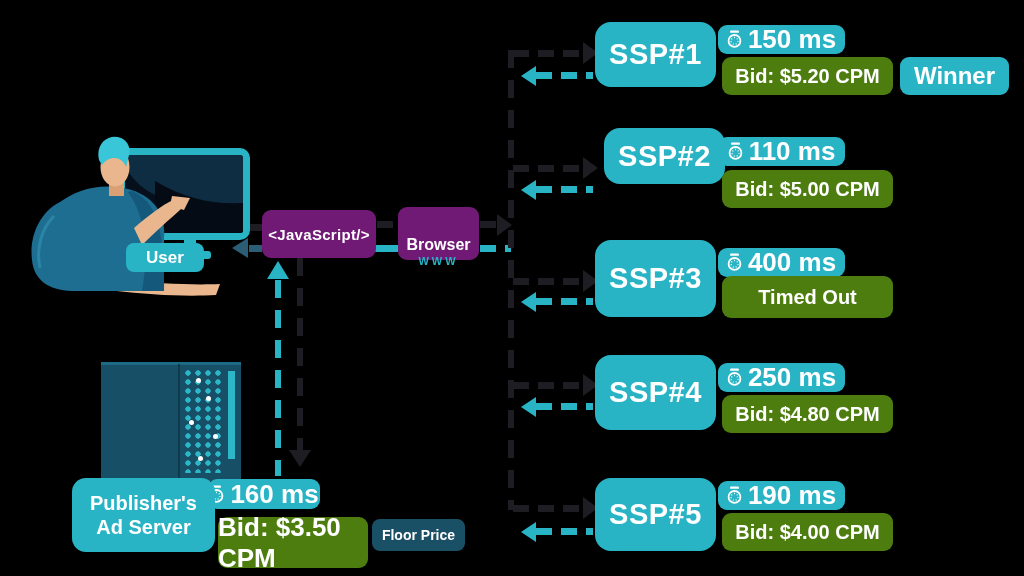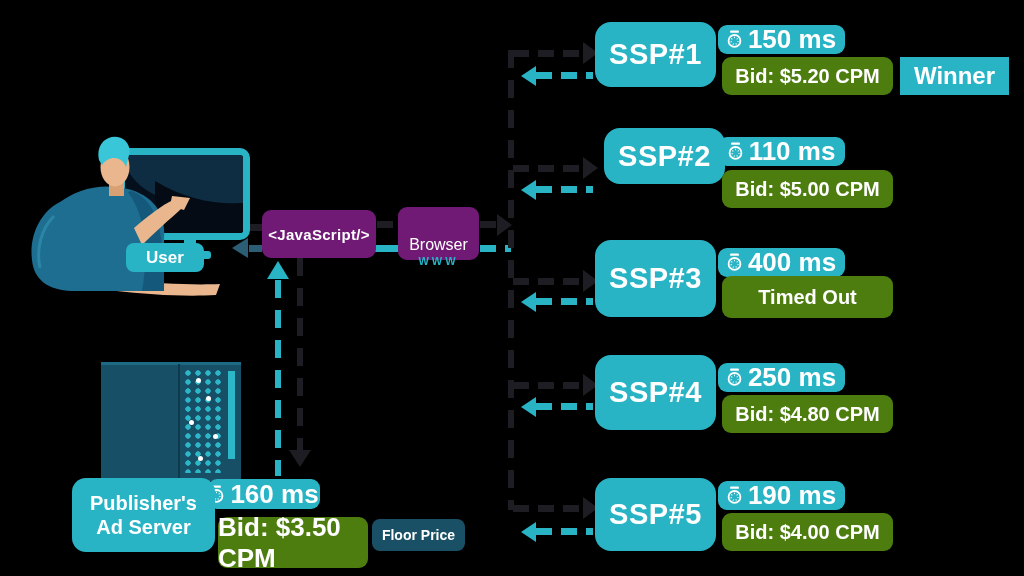--- a/index.html
+++ b/index.html
@@ -21,28 +21,28 @@
   .ar-up-teal{border-left:11px solid transparent;border-right:11px solid transparent;border-bottom:18px solid #29b4c6;}
   .ar-down-dark{border-left:11px solid transparent;border-right:11px solid transparent;border-top:17px solid #1d1d23;}
   
   .tealbox{position:absolute;background:#29b4c6;border-radius:16px;display:flex;align-items:center;justify-content:center;}
   .ssp-name{font-size:29px;font-weight:bold;letter-spacing:.5px;}
   .pill{position:absolute;display:flex;align-items:center;justify-content:center;gap:6px;border-radius:9px;}
   .pill-teal{background:#29b4c6;}
   .pill-dark{background:#4d7c0f;}
   .lat-txt{font-size:26px;font-weight:bold;}
   .res-txt{font-size:20px;font-weight:bold;}
-  .winner{position:absolute;background:#29b4c6;border-radius:0;display:flex;align-items:center;justify-content:center;
+  .winner{position:absolute;background:#29b4c6;border-radius:9px;display:flex;align-items:center;justify-content:center;
           font-size:24px;font-weight:bold;}
   .sw{width:15px;height:19px;flex:0 0 auto;}
   
   .node-dark{position:absolute;background:#701a75;border-radius:9px;display:flex;flex-direction:column;
              align-items:center;justify-content:center;}
   .js-txt{font-size:15px;font-weight:bold;letter-spacing:.3px;}
-  .br-txt{font-size:16px;font-weight:normal;margin-top:36px;}
+  .br-txt{font-size:16px;font-weight:bold;margin-top:36px;}
   .www-txt{font-size:11px;font-weight:bold;color:#29b4c6;letter-spacing:3px;margin-top:1px;}
   
   .monitor{position:absolute;left:118px;top:148px;width:132px;height:92px;border:7px solid #29b4c6;
            border-radius:10px;background:#0e2d42;box-sizing:border-box;z-index:1;overflow:hidden;}
   .stand-neck{position:absolute;left:184px;top:239px;width:12px;height:14px;background:#29b4c6;z-index:1;}
   .stand-base{position:absolute;left:169px;top:251px;width:42px;height:8px;background:#29b4c6;border-radius:3px;z-index:1;}
   .user-label{position:absolute;left:126px;top:243px;width:78px;height:29px;background:#29b4c6;border-radius:8px;
               display:flex;align-items:center;justify-content:center;font-size:17px;font-weight:bold;z-index:3;}
   
   .pub-label{position:absolute;left:72px;top:478px;width:143px;height:74px;background:#29b4c6;border-radius:14px;

